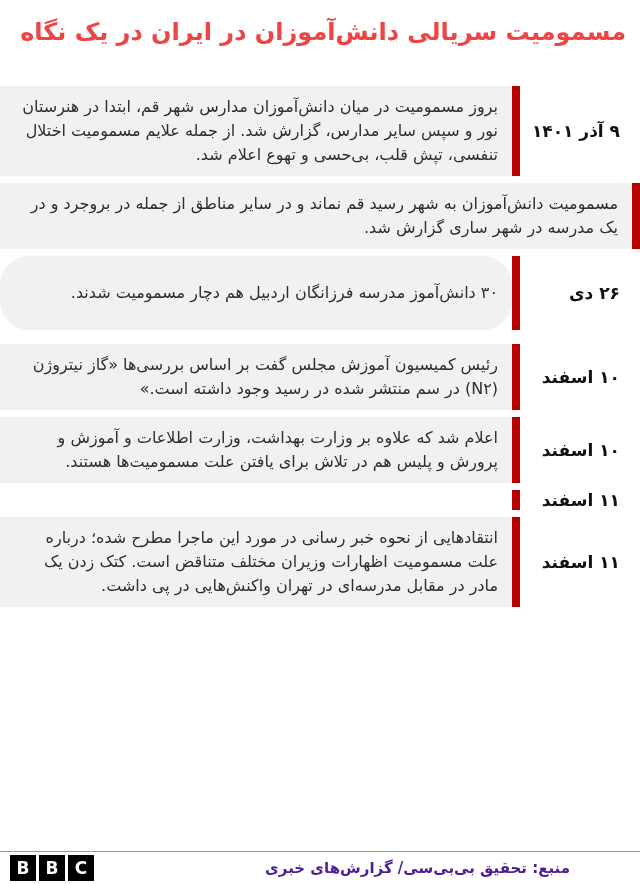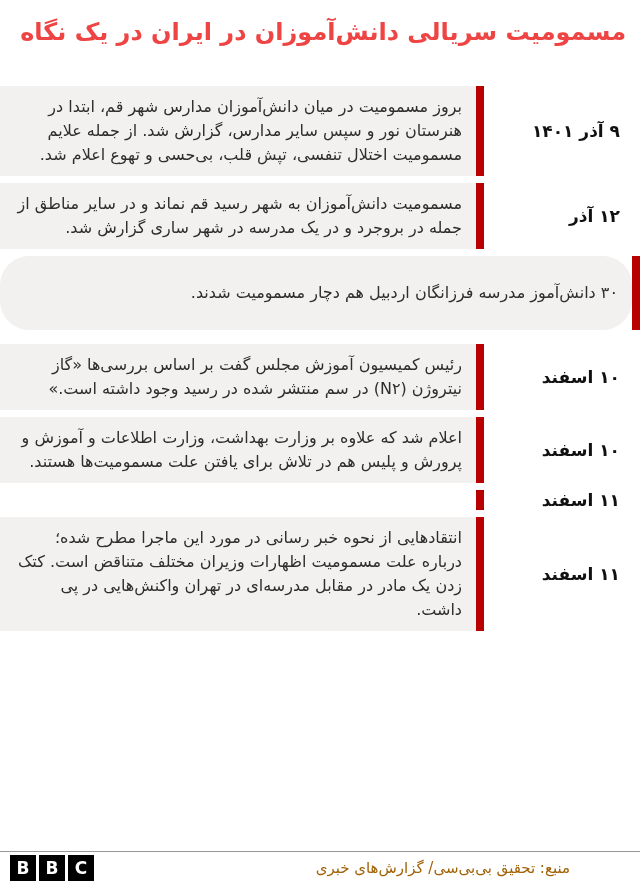--- a/index.html
+++ b/index.html
@@ -32,21 +32,20 @@
     width: 120px;
     flex: 0 0 120px;
     display: flex;
     align-items: center;
     justify-content: flex-start; 
     padding-right: 20px;
     font-size: 17px;
     font-weight: 700;
     color: #111111;
     white-space: nowrap;
-    margin-left: 36px;
   }
   .marker {
     width: 8px;
     flex: 0 0 8px;
     background: #b80000;
   }
   .event-text-box {
     flex: 1 1 auto;
     background: #f2f1ef;
     padding: 9px 14px;
@@ -68,22 +67,23 @@
     left: 0;
     height: 33px;
     border-top: 1px solid #999999;
     display: flex;
     align-items: center;
     justify-content: space-between;
     padding: 0 70px 0 10px;
   }
   .source-text {
     font-size: 15px;
-    color: #a16207;
+    color: #4c1d95;
     order: 1;
+    font-weight: bold;
   }
   .bbc-logo {
     order: 2;
     direction: ltr;
     display: flex;
     gap: 3px;
   }
   .bbc-logo .block {
     width: 26px;
     height: 26px;
@@ -106,28 +106,28 @@
 
   <div class="row">
     <div class="event-date">۹ آذر ۱۴۰۱</div>
     <div class="marker"></div>
     <div class="event-text-box">
       <p class="event-text">بروز مسمومیت در میان دانش‌آموزان مدارس شهر قم، ابتدا در هنرستان نور و سپس سایر مدارس، گزارش شد. از جمله علایم مسمومیت اختلال تنفسی، تپش قلب، بی‌حسی و تهوع اعلام شد.</p>
     </div>
   </div>
 
   <div class="row">
-    <div class="event-date">۱۲ آذر</div>
     <div class="marker"></div>
     <div class="event-text-box">
       <p class="event-text">مسمومیت دانش‌آموزان به شهر رسید قم نماند و در سایر مناطق از جمله در بروجرد و در یک مدرسه در شهر ساری گزارش شد.</p>
     </div>
   </div>
 
   <div class="row">
+    <div class="event-date">۲۶ دی</div>
     <div class="marker"></div>
     <div class="event-text-box">
       <p class="event-text">۳۰ دانش‌آموز مدرسه فرزانگان اردبیل هم دچار مسمومیت شدند.</p>
     </div>
   </div>
 
 
   <div class="row">
     <div class="marker"></div>
   </div>

